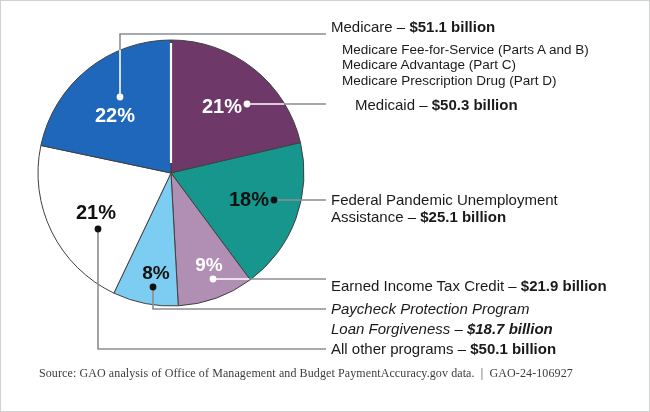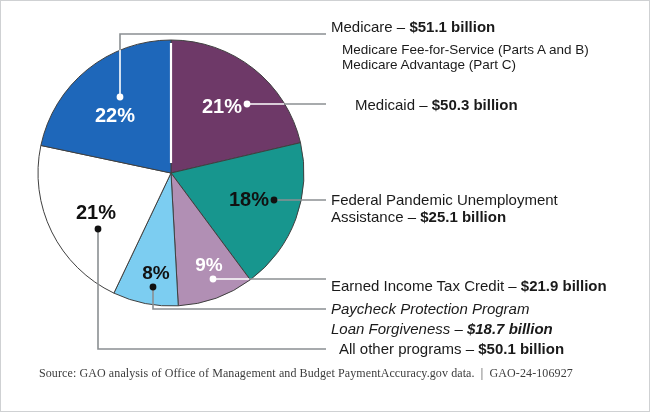--- a/index.html
+++ b/index.html
@@ -52,33 +52,34 @@
       <circle cx="119" cy="96" r="3.4" fill="#ffffff"></circle>
       <text x="114" y="114" fill="#ffffff" text-anchor="middle" dy="0.36em" font-family="&quot;Liberation Sans&quot;, sans-serif" font-size="20" font-weight="bold">22%</text>
     </svg>
   <div id="callouts">
       <div class="callout" style="left: 330px; top: 16px; line-height: 19px; text-align: right;">
         <span class="cline"><span>Medicare – </span><b>$51.1 billion</b></span>
       </div>
       <div class="sub-lines" style="left: 341px; top: 41px;">
         <div>Medicare Fee-for-Service (Parts A and B)</div>
         <div>Medicare Advantage (Part C)</div>
+        <div>Medicare Prescription Drug (Part D)</div>
       </div>
       <div class="callout" style="left: 330px; top: 94px; line-height: 19px; margin-left: 24px;">
         <span class="cline"><span>Medicaid – </span><b>$50.3 billion</b></span>
       </div>
       <div class="callout" style="left: 330px; top: 190px; line-height: 17px;">
         <span class="cline"><span>Federal Pandemic Unemployment</span></span>
         <span class="cline"><span>Assistance – </span><b>$25.1 billion</b></span>
       </div>
       <div class="callout" style="left: 330px; top: 268px; line-height: 19px; margin-top: 7px;">
         <span class="cline"><span>Earned Income Tax Credit – </span><b>$21.9 billion</b></span>
       </div>
       <div class="callout" style="left: 330px; top: 298px; line-height: 20px; font-style: italic;">
         <span class="cline"><span>Paycheck Protection Program</span></span>
         <span class="cline"><span>Loan Forgiveness – </span><b>$18.7 billion</b></span>
       </div>
-      <div class="callout" style="left: 330px; top: 338px; line-height: 19px; margin-left: 8px;">
+      <div class="callout" style="left: 330px; top: 338px; line-height: 19px;">
         <span class="cline"><span>All other programs – </span><b>$50.1 billion</b></span>
       </div>
     </div>
   <div id="source-note">Source: GAO analysis of Office of Management and Budget PaymentAccuracy.gov data.  |  GAO-24-106927</div>
 </div>
 
 </body></html>

